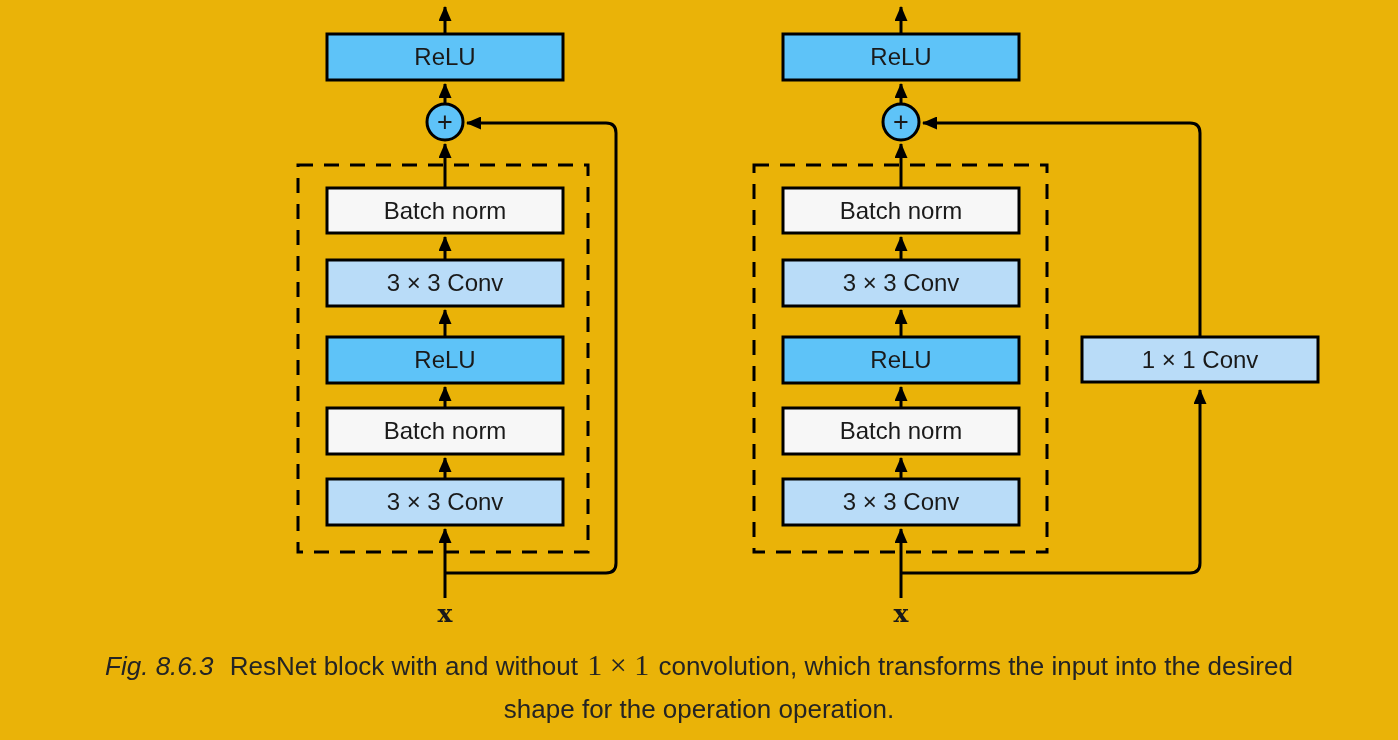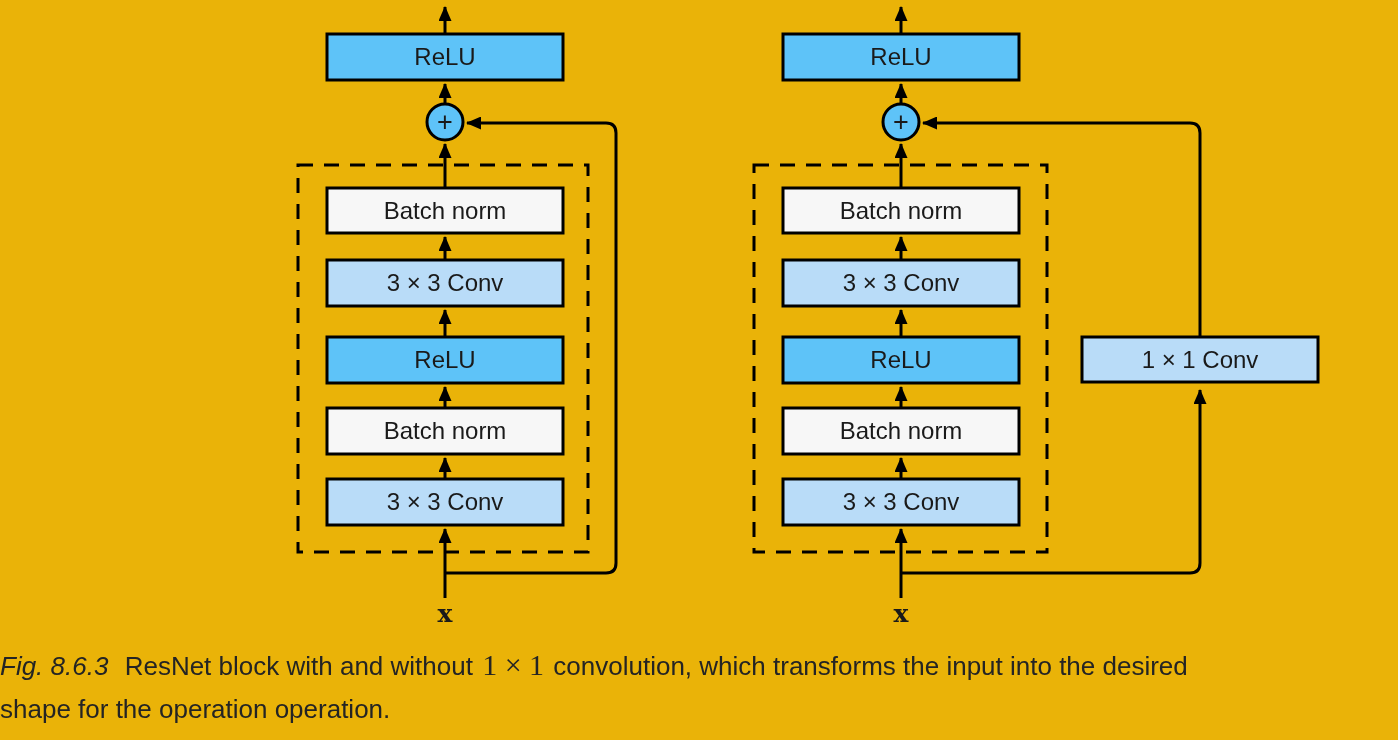--- a/index.html
+++ b/index.html
@@ -22,21 +22,21 @@
     font-family:"DejaVu Serif", serif;
     font-weight:bold;
     font-size:25px;
   }
   .box { stroke:#000000; stroke-width:3; }
   .flowline { stroke:#000000; stroke-width:3; fill:none; }
   .dashedbox { fill:none; stroke:#000000; stroke-width:3; stroke-dasharray:15 11; }
   .caption {
     position:absolute;
     left:0; top:642px; width:1398px;
-    text-align:left;
+    text-align:center;
     font-size:26px;
     line-height:1.55;
     color:#242424;
   }
   .caption .fig { font-style:italic; margin-right:9px; }
   .caption .mathspan {
     font-family:"Liberation Serif", serif;
     font-size:30px;
     margin:0 2px;
   }

